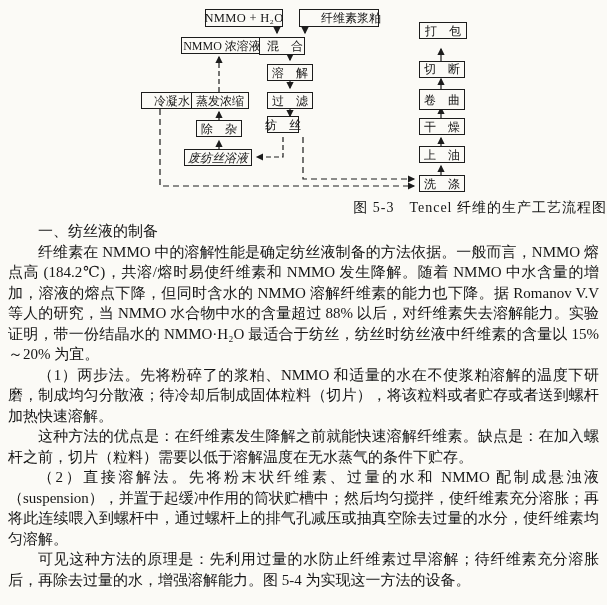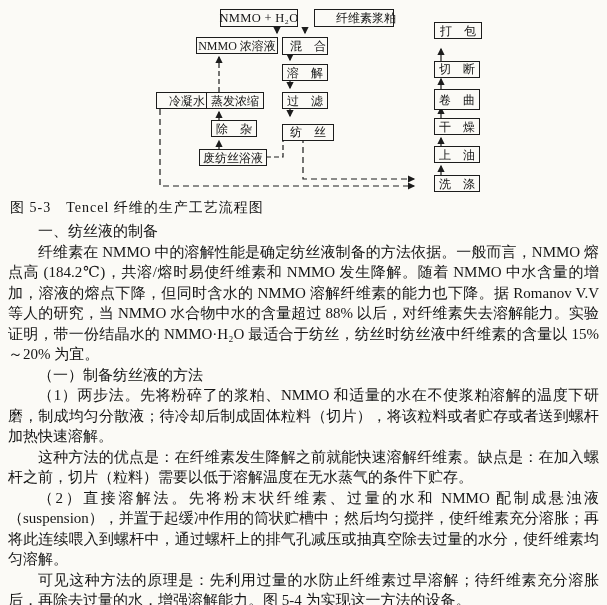--- a/index.html
+++ b/index.html
@@ -9,26 +9,26 @@
     font-family:"Liberation Serif","DejaVu Serif",serif;
   }
   .page{position:relative;width:607px;height:605px;}
   
   .flowchart{position:relative;width:607px;height:197px;}
   .flowchart svg{position:absolute;left:0;top:0;}
   .node{
     position:absolute;box-sizing:border-box;
     border:1.4px solid #1c1c1c;background:#fbfaf6;
     display:flex;align-items:center;justify-content:center;
-    font-size:12px;line-height:14px;white-space:nowrap;padding:0 2px;margin-left:15px;
+    font-size:12px;line-height:14px;white-space:nowrap;padding:0 2px;
   }
   .node.latin{font-size:12.5px;letter-spacing:.3px;}
   
   .caption{
-    text-align:left;font-size:14px;height:18px;line-height:18px;
+    text-align:right;font-size:14px;height:18px;line-height:18px;
     margin:2px 0 3px 10px;letter-spacing:1px;
   }
   
   .textblock{
     padding:1px 8px 0 8px;font-size:15px;line-height:20.5px;
     text-align:justify;
   }
   .textblock p{margin:0;text-indent:2em;}
 </style>
 </head>
@@ -60,41 +60,40 @@
         <path d="M441 146 L441 138" marker-end="url(#ah)"></path>
         <path d="M441 118 L441 108" marker-end="url(#ah)"></path>
         <path d="M441 89 L441 79" marker-end="url(#ah)"></path>
         <path d="M441 61 L441 49" marker-end="url(#ah)"></path>
       </g>
     </svg>
 
     <div class="node latin" style="left:205px;top:9px;width:78px;height:18px;">NMMO + H₂O</div>
     <div class="node" style="left:299px;top:9px;width:80px;height:18px;padding-left:26px;">纤维素浆粕</div>
     <div class="node" style="left:181px;top:37px;width:82px;height:17px;">NMMO 浓溶液</div>
-    <div class="node" style="left:267px;top:37px;width:46px;height:18px;padding-left:8px;">混　合</div>
+    <div class="node" style="left:259px;top:37px;width:46px;height:18px;padding-left:8px;">混　合</div>
     <div class="node" style="left:267px;top:64px;width:46px;height:17px;">溶　解</div>
     <div class="node" style="left:267px;top:92px;width:46px;height:17px;">过　滤</div>
-    <div class="node" style="left:267px;top:124px;width:52px;height:17px;font-family:Liberation Mono, monospace;">纺　丝</div>
+    <div class="node" style="left:267px;top:116px;width:32px;height:17px;">纺　丝</div>
     <div class="node" style="left:141px;top:92px;width:62px;height:17px;">冷凝水</div>
     <div class="node" style="left:191px;top:92px;width:58px;height:17px;">蒸发浓缩</div>
     <div class="node" style="left:196px;top:120px;width:46px;height:17px;text-align:center;">除　杂</div>
-    <div class="node" style="left:184px;top:149px;width:68px;height:17px;">废纺丝浴液</div>
+    <div class="node" style="left:184px;top:149px;width:68px;height:17px;font-style:italic;">废纺丝浴液</div>
     <div class="node" style="left:419px;top:22px;width:48px;height:17px;">打　包</div>
     <div class="node" style="left:419px;top:61px;width:46px;height:17px;font-family:Liberation Mono, monospace;">切　断</div>
     <div class="node" style="left:419px;top:89px;width:46px;height:21px;">卷　曲</div>
     <div class="node" style="left:419px;top:118px;width:46px;height:17px;">干　燥</div>
     <div class="node" style="left:419px;top:146px;width:46px;height:17px;">上　油</div>
     <div class="node" style="left:419px;top:175px;width:46px;height:17px;">洗　涤</div>
   </div>
 
   <div class="caption">图 5-3　Tencel 纤维的生产工艺流程图</div>
 
   <div class="textblock">
     <p>一、纺丝液的制备</p>
     <p>纤维素在 NMMO 中的溶解性能是确定纺丝液制备的方法依据。一般而言，NMMO 熔点高 (184.2℃)，共溶/熔时易使纤维素和 NMMO 发生降解。随着 NMMO 中水含量的增加，溶液的熔点下降，但同时含水的 NMMO 溶解纤维素的能力也下降。据 Romanov V.V 等人的研究，当 NMMO 水合物中水的含量超过 88% 以后，对纤维素失去溶解能力。实验证明，带一份结晶水的 NMMO·H₂O 最适合于纺丝，纺丝时纺丝液中纤维素的含量以 15%～20% 为宜。</p>
-    <p>（一）制备纺丝液的方法</p>
     <p>（1）两步法。先将粉碎了的浆粕、NMMO 和适量的水在不使浆粕溶解的温度下研磨，制成均匀分散液；待冷却后制成固体粒料（切片），将该粒料或者贮存或者送到螺杆加热快速溶解。</p>
     <p>这种方法的优点是：在纤维素发生降解之前就能快速溶解纤维素。缺点是：在加入螺杆之前，切片（粒料）需要以低于溶解温度在无水蒸气的条件下贮存。</p>
     <p>（2）直接溶解法。先将粉末状纤维素、过量的水和 NMMO 配制成悬浊液（suspension），并置于起缓冲作用的筒状贮槽中；然后均匀搅拌，使纤维素充分溶胀；再将此连续喂入到螺杆中，通过螺杆上的排气孔减压或抽真空除去过量的水分，使纤维素均匀溶解。</p>
     <p>可见这种方法的原理是：先利用过量的水防止纤维素过早溶解；待纤维素充分溶胀后，再除去过量的水，增强溶解能力。图 5-4 为实现这一方法的设备。</p>
   </div>
 
 </div>
 
 </body></html>

